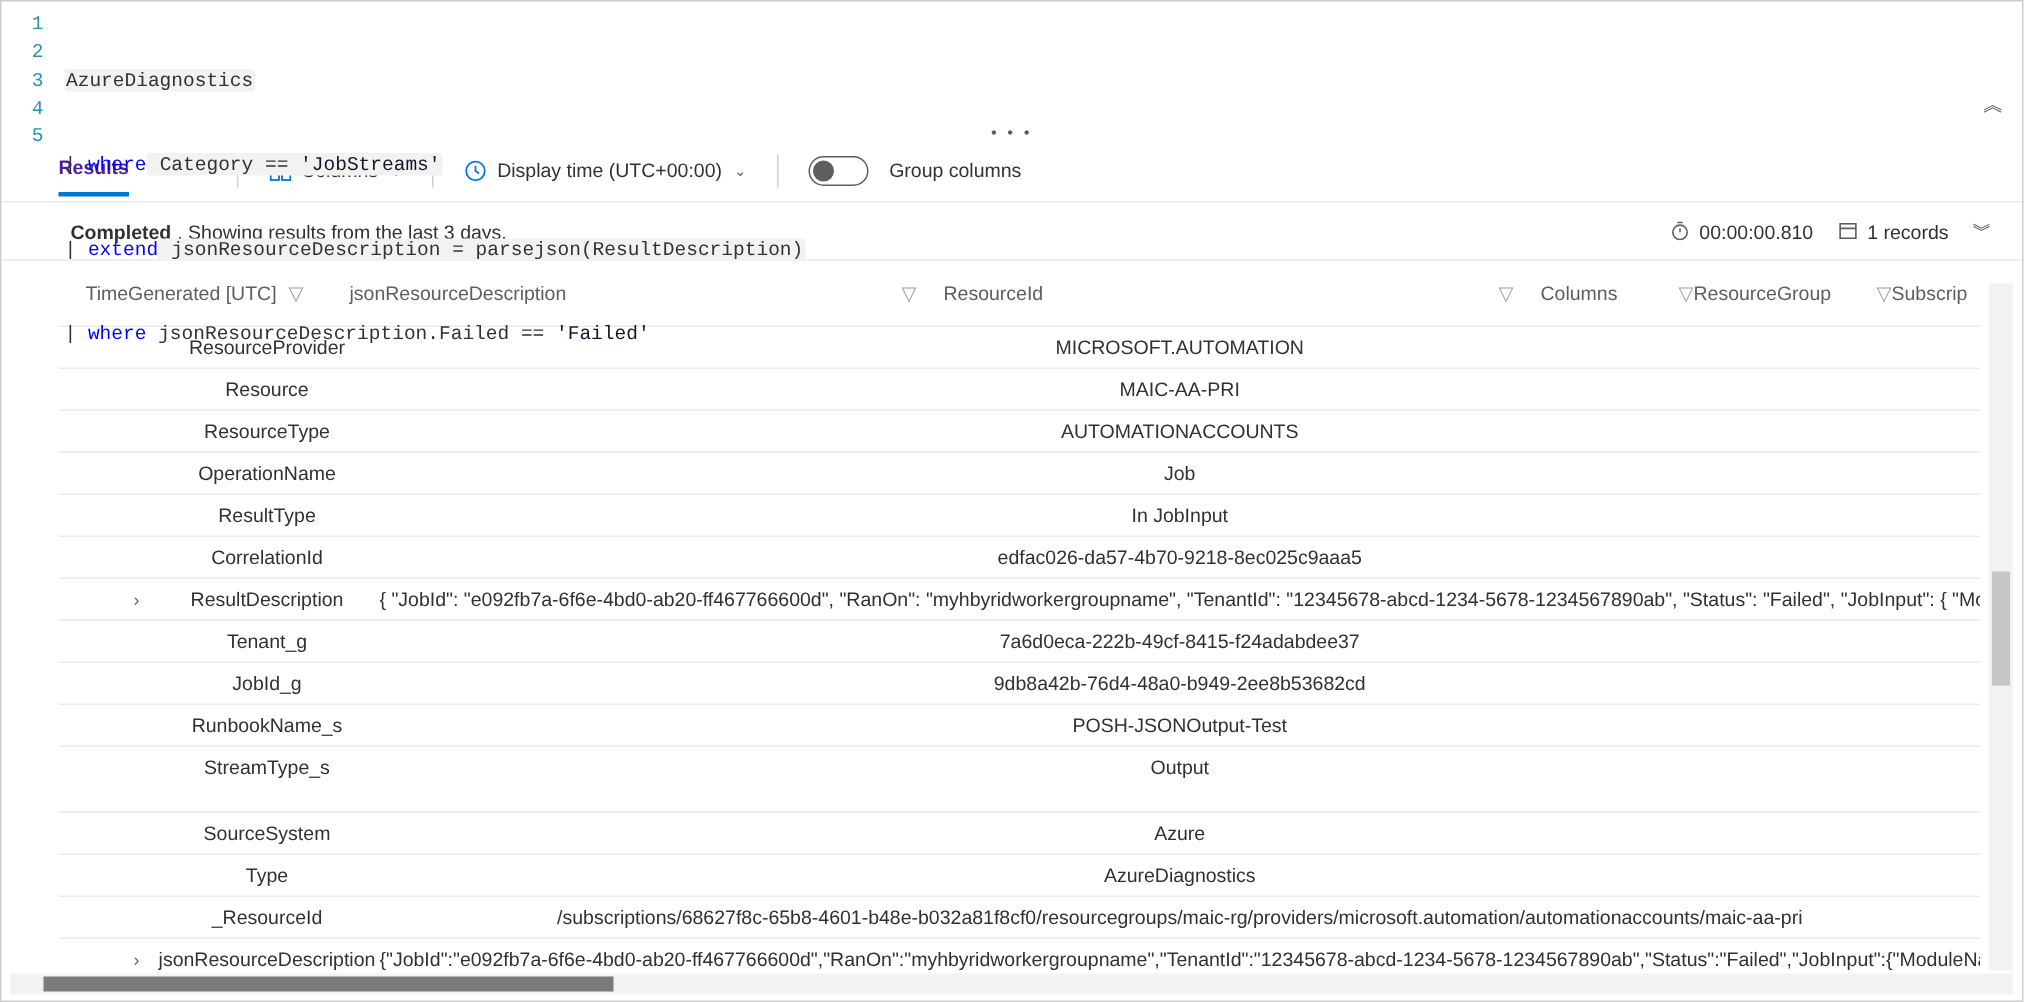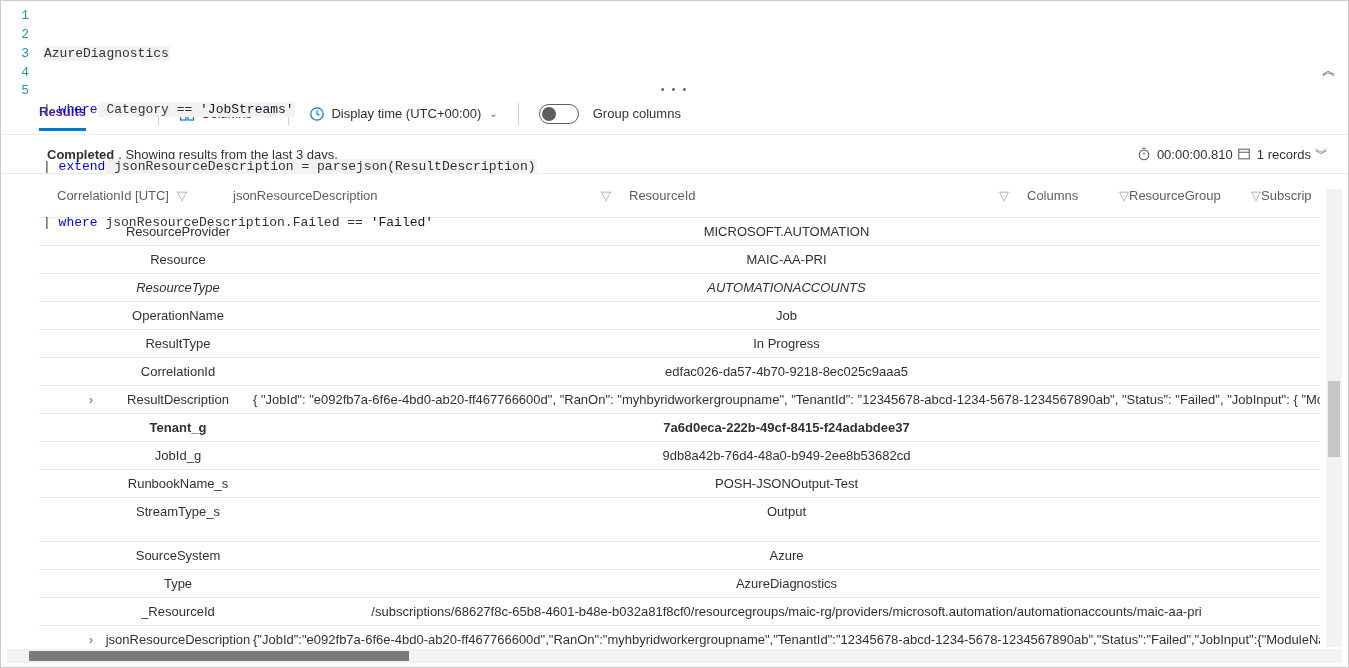--- a/index.html
+++ b/index.html
@@ -72,21 +72,21 @@
     display:flex; align-items:center; padding:2px; margin-right:8px;
   }
   .toggle .knob { width:14px;height:14px;border-radius:50%;background:#605e5c;}
   
   .status {
     display:flex; align-items:center; justify-content:space-between;
     padding: 10px 20px 10px 46px; border-bottom: 1px solid #edebe9;
   }
   .status-left { display:flex; gap:4px; }
   .bold { font-weight:600; }
-  .status-right { display:flex; align-items:center; gap:4px; color:#323130;}
+  .status-right { display:flex; align-items:center; gap:16px; color:#323130;}
   .ic-sm { width:14px;height:14px; }
   
   .thead {
     display:flex; align-items:center; padding: 14px 0 14px 56px;
     color:#605e5c; font-size:13px;
   }
   .th { display:flex; align-items:center; gap:8px;}
   .th1 { width: 176px;}
   .th2 { width: 396px;}
   .th3 { width: 398px;}
@@ -190,21 +190,21 @@
           <path d="M2 6h12"></path>
         </svg>
       <span>1 records</span>
     </span>
     <span style="color:#605e5c;">︾</span>
   </div>
 </div>
 
 <div class="thead">
   <div class="th th1">
-      <span>CorrelationId [UTC]</span>
+      <span>TimeGenerated [UTC]</span>
       <span class="filter-ic">▽</span>
     </div>
   <div class="th th2">
       <span>jsonResourceDescription</span>
       <span class="filter-ic" style="margin-left:auto;margin-right:18px;">▽</span>
     </div>
   <div class="th th3">
       <span>ResourceId</span>
       <span class="filter-ic" style="margin-left:auto;margin-right:18px;">▽</span>
     </div>
@@ -223,42 +223,42 @@
 
 <div class="details">
   <div class="drow" style="padding-left:62px;">
       <div class="klabel">ResourceProvider</div>
       <div class="kval">MICROSOFT.AUTOMATION</div>
     </div>
   <div class="drow" style="padding-left:62px;">
       <div class="klabel">Resource</div>
       <div class="kval">MAIC-AA-PRI</div>
     </div>
-  <div class="drow" style="padding-left:62px;font-style:italic;">
+  <div class="drow" style="padding-left:62px;">
       <div class="klabel">ResourceType</div>
       <div class="kval">AUTOMATIONACCOUNTS</div>
     </div>
   <div class="drow" style="padding-left:62px;">
       <div class="klabel">OperationName</div>
       <div class="kval">Job</div>
     </div>
   <div class="drow" style="padding-left:62px;">
       <div class="klabel">ResultType</div>
-      <div class="kval">In Progress</div>
+      <div class="kval">In JobInput</div>
     </div>
   <div class="drow" style="padding-left:62px;">
       <div class="klabel">CorrelationId</div>
       <div class="kval">edfac026-da57-4b70-9218-8ec025c9aaa5</div>
     </div>
   <div class="drow" style="padding-left:38px;">
       <div class="expcol"><span class="expand-caret">›</span></div>
       <div class="klabel">ResultDescription</div>
       <div class="kval">{ "JobId": "e092fb7a-6f6e-4bd0-ab20-ff467766600d", "RanOn": "myhbyridworkergroupname", "TenantId": "12345678-abcd-1234-5678-1234567890ab", "Status": "Failed", "JobInput": { "ModuleNam</div>
     </div>
-  <div class="drow" style="padding-left:62px;font-weight:bold;">
+  <div class="drow" style="padding-left:62px;">
       <div class="klabel">Tenant_g</div>
       <div class="kval">7a6d0eca-222b-49cf-8415-f24adabdee37</div>
     </div>
   <div class="drow" style="padding-left:62px;">
       <div class="klabel">JobId_g</div>
       <div class="kval">9db8a42b-76d4-48a0-b949-2ee8b53682cd</div>
     </div>
   <div class="drow" style="padding-left:62px;">
       <div class="klabel">RunbookName_s</div>
       <div class="kval">POSH-JSONOutput-Test</div>

